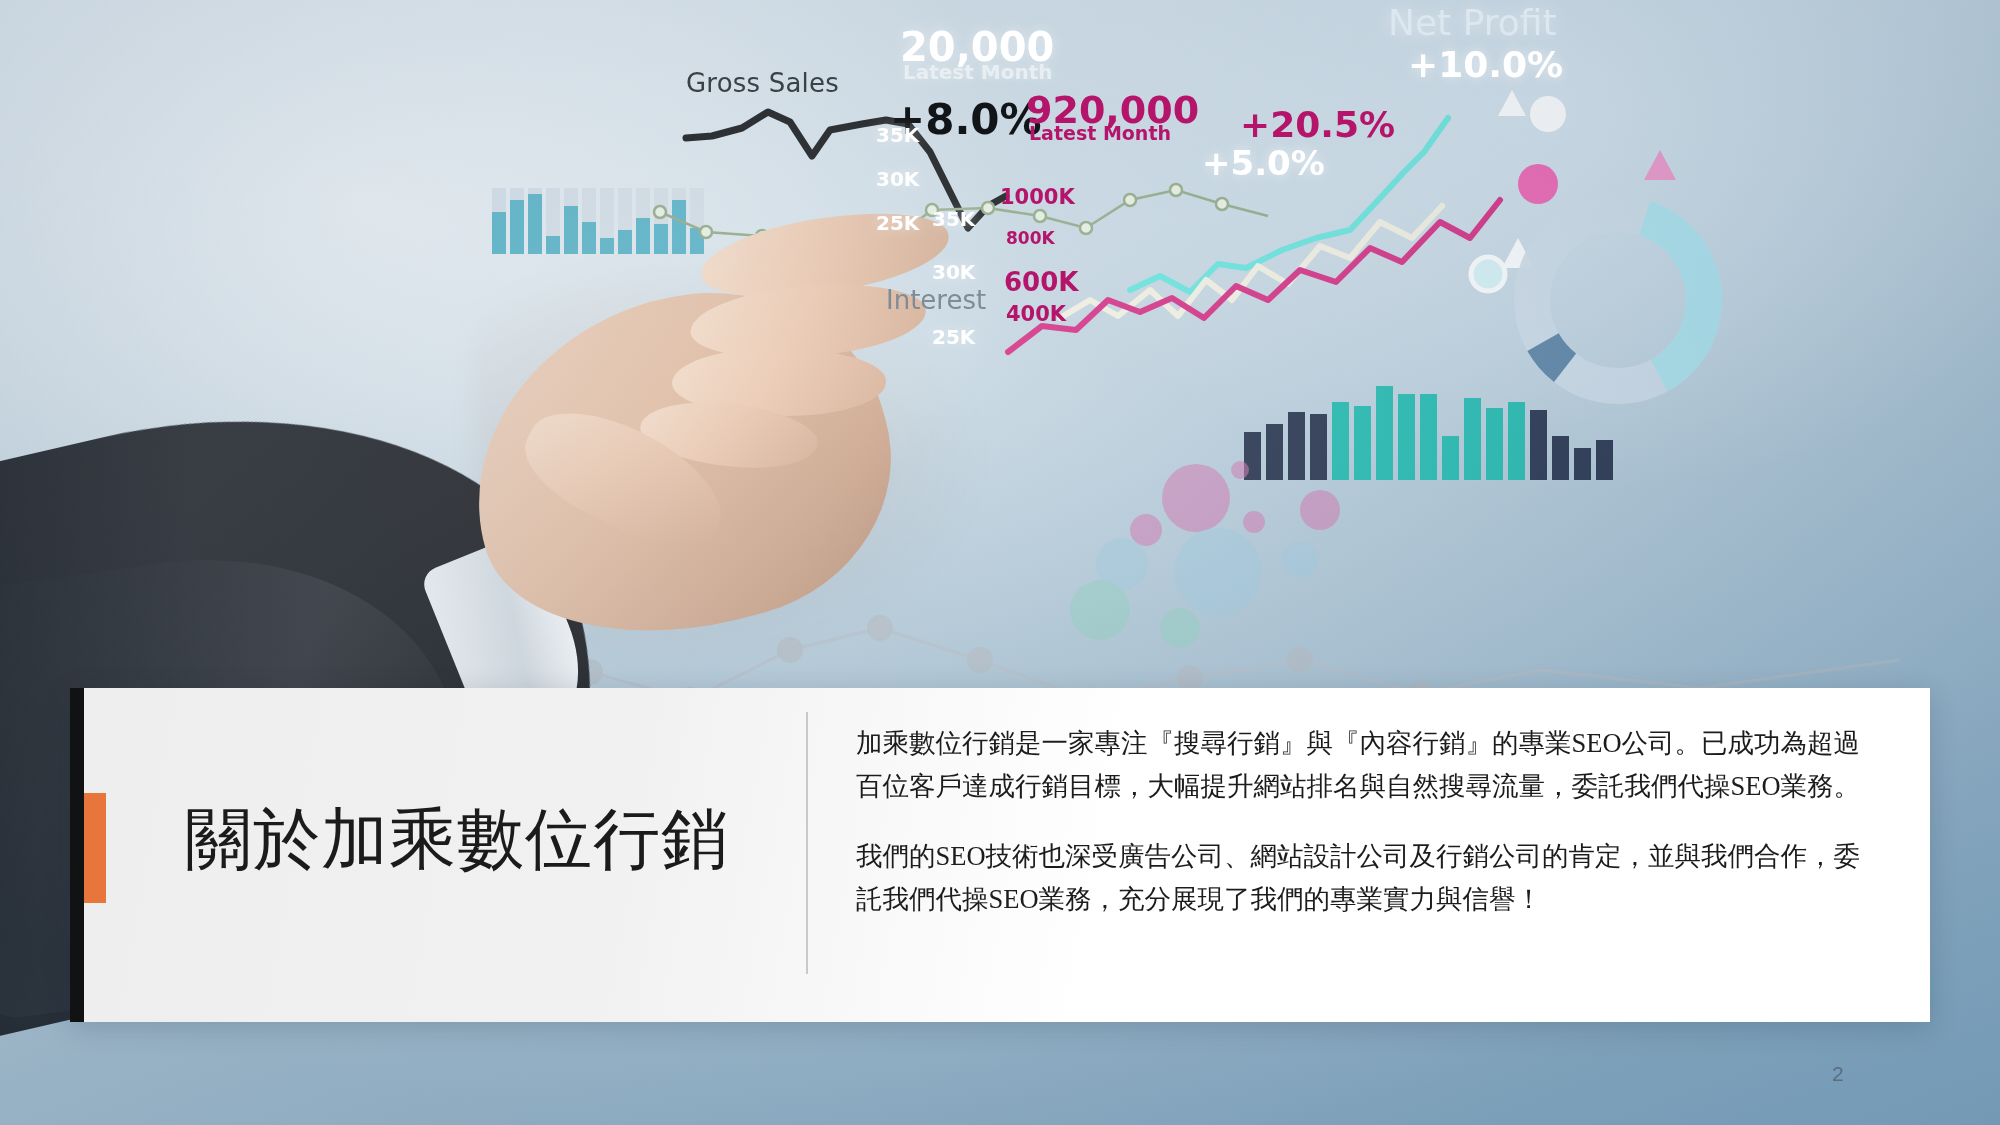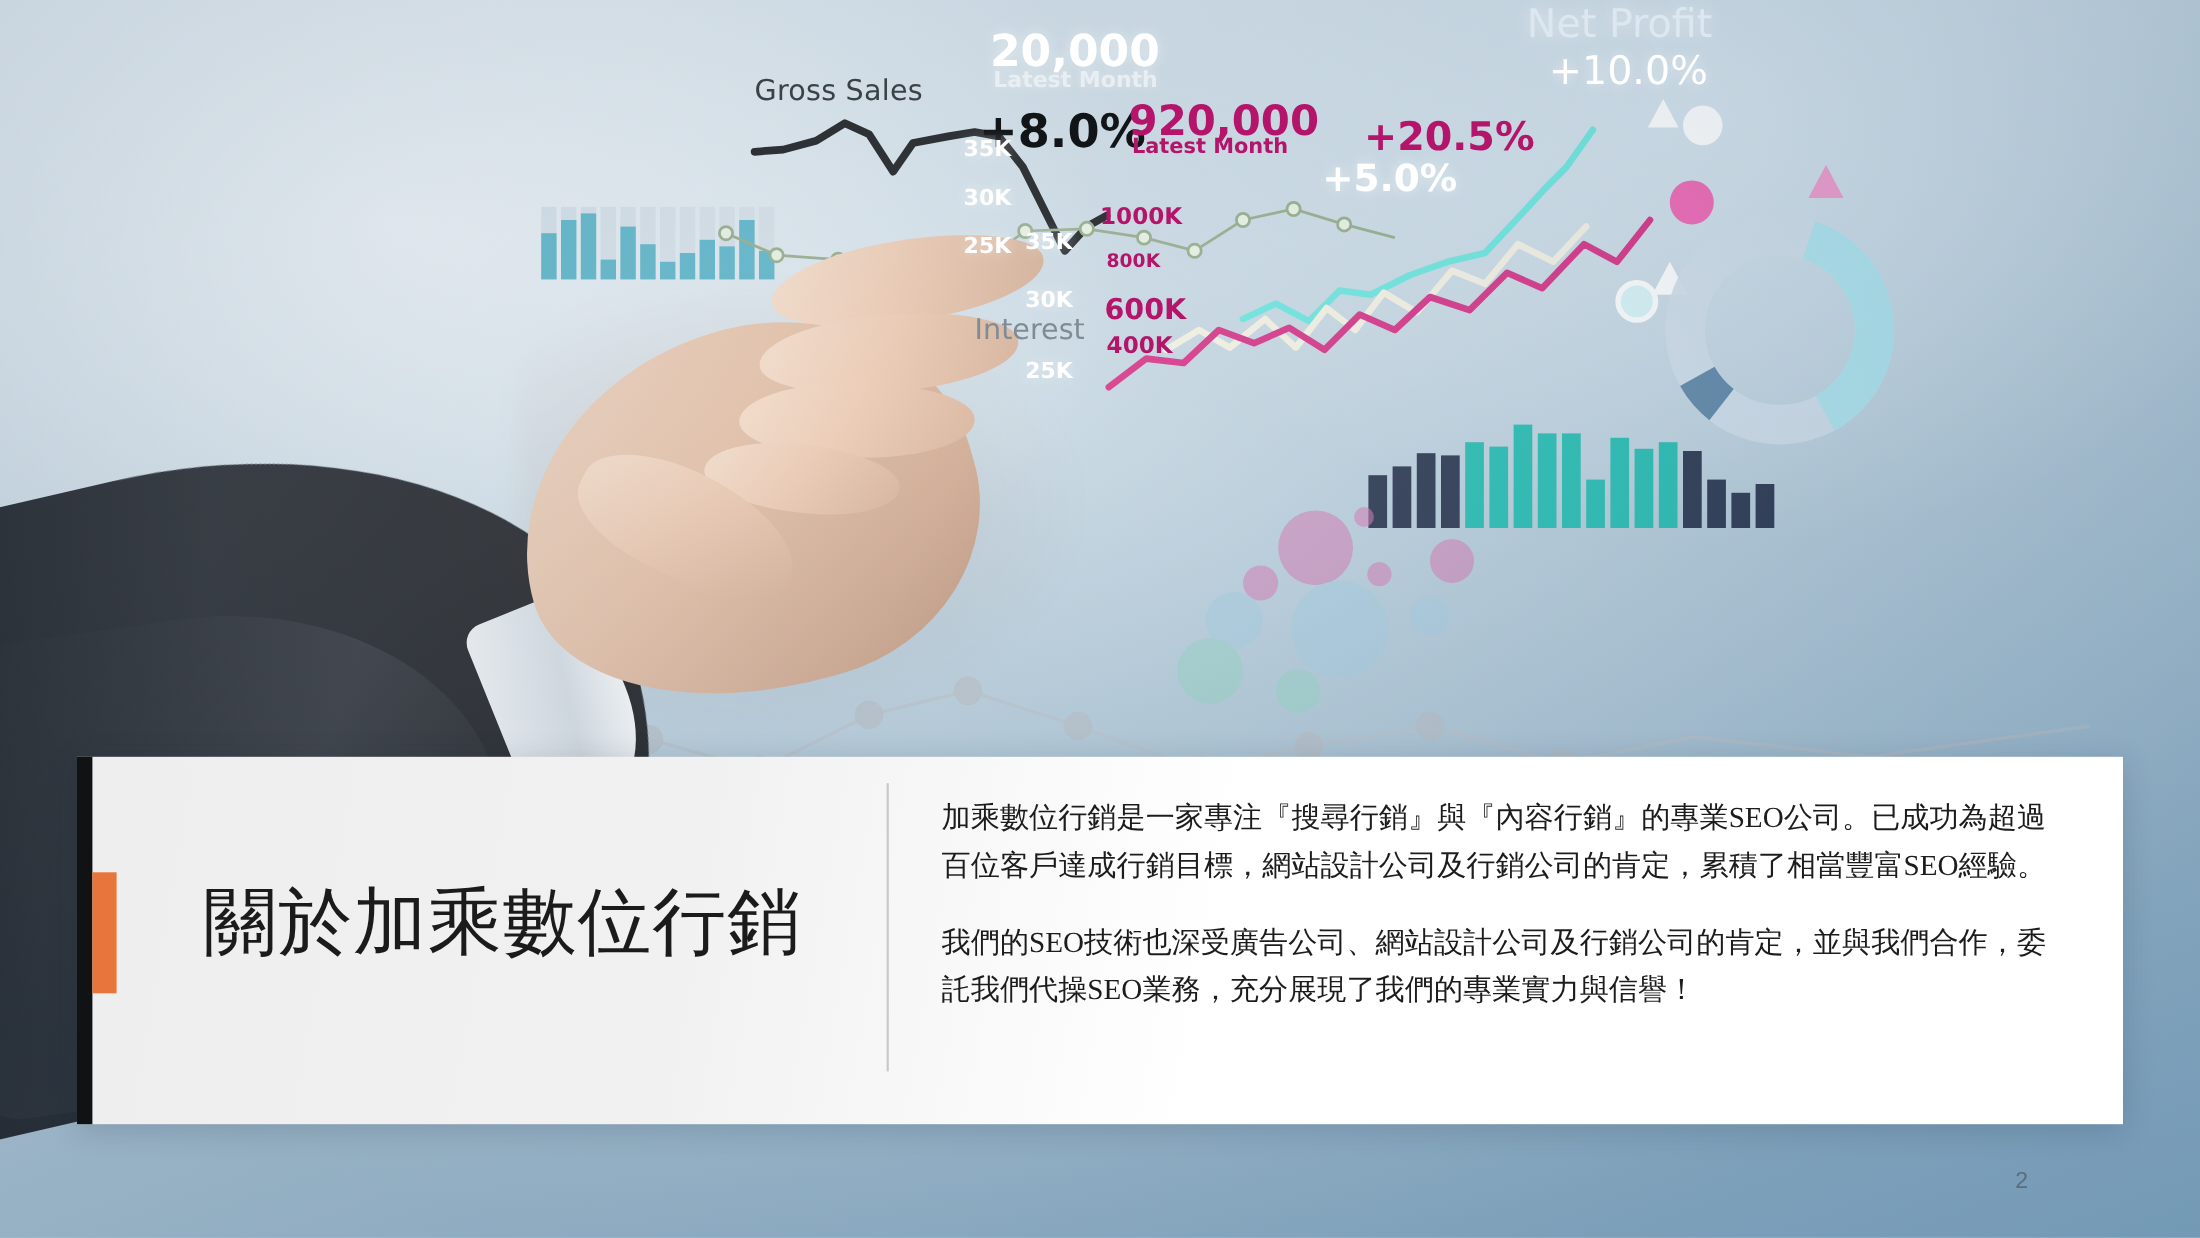--- a/index.html
+++ b/index.html
@@ -98,21 +98,21 @@
 
   .mag{ color:#b5146b; font-weight:bold; }
   .lbl-920000{ left:1026px; top:88px; font-size:38px; }
   .lbl-920000-sub{ left:1029px; top:122px; font-size:19px; color:#b5146b; font-weight:600; }
   .lbl-1000k{ left:1000px; top:185px; font-size:21px; }
   .lbl-800k{ left:1006px; top:228px; font-size:17px; }
   .lbl-600k{ left:1004px; top:267px; font-size:26px; }
   .lbl-400k{ left:1006px; top:302px; font-size:21px; }
 
   .lbl-netprofit{ left:1388px; top:2px; font-size:36px; color:#dce7ef; font-weight:400; text-shadow:0 0 16px rgba(255,255,255,.5);}
-  .lbl-10{ left:1408px; top:44px; font-size:36px; color:#ffffff; font-weight:normal; text-shadow:0 0 12px rgba(255,255,255,.5);}
+  .lbl-10{ left:1408px; top:44px; font-size:36px; color:#ffffff; font-weight:bold; text-shadow:0 0 12px rgba(255,255,255,.5);}
   .lbl-205{ left:1240px; top:104px; font-size:36px; }
   .lbl-50{ left:1202px; top:143px; font-size:34px; color:#ffffff; font-weight:bold; text-shadow:0 0 12px rgba(255,255,255,.5);}
 
   
   .card{
     position:absolute; left:70px; top:688px;
     width:1860px; height:334px;
     background:linear-gradient(100deg,#eeeeee 0%,#f1f1f1 30%,#ffffff 56%,#ffffff 100%);
     box-shadow:0 6px 26px rgba(20,40,60,.18);
   }
@@ -335,18 +335,18 @@
 
   <div class="card"></div>
   <div class="card-dark-edge"></div>
   <div class="accent-bar"></div>
 
   <div class="title">關於加乘數位行銷</div>
 
   <div class="divider"></div>
 
   <div class="body">
-    <p>加乘數位行銷是一家專注『搜尋行銷』與『內容行銷』的專業SEO公司。已成功為超過百位客戶達成行銷目標，網站設計公司及行銷公司的肯定，累積了相當豐富SEO經驗。</p>
+    <p>加乘數位行銷是一家專注『搜尋行銷』與『內容行銷』的專業SEO公司。已成功為超過百位客戶達成行銷目標，大幅提升網站排名與自然搜尋流量，委託我們代操SEO業務。</p>
     <p>我們的SEO技術也深受廣告公司、網站設計公司及行銷公司的肯定，並與我們合作，委託我們代操SEO業務，充分展現了我們的專業實力與信譽！</p>
   </div>
 
   <div class="page-num">2</div>
 </div>
 
 </body></html>

